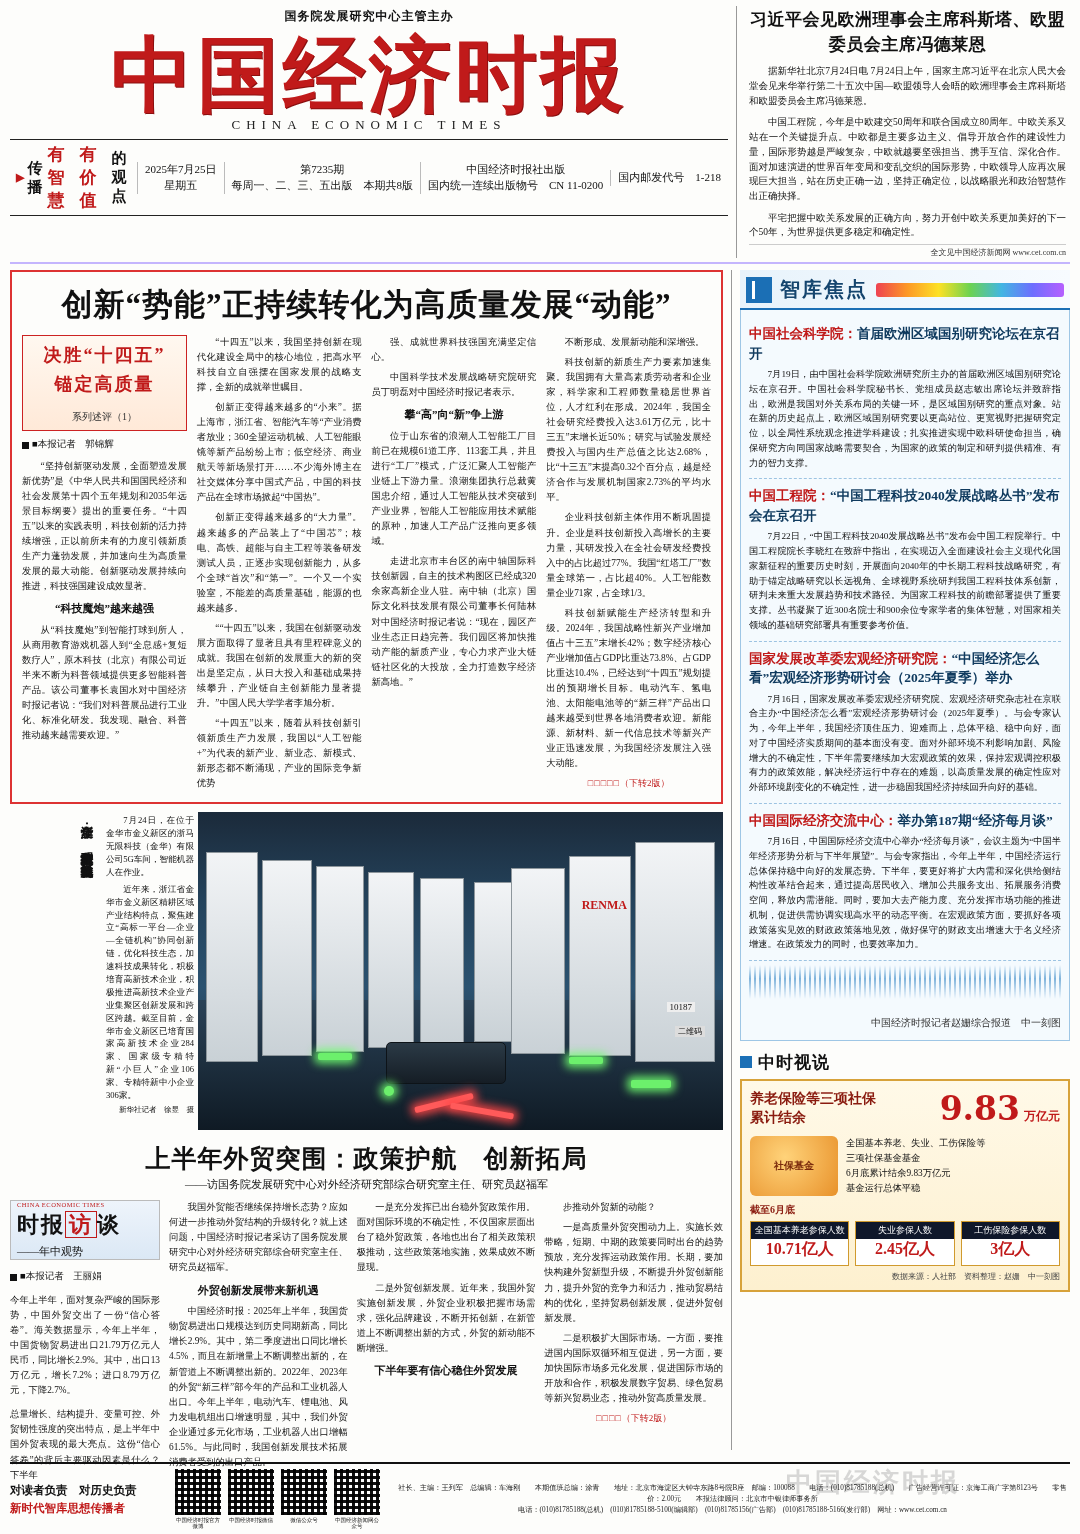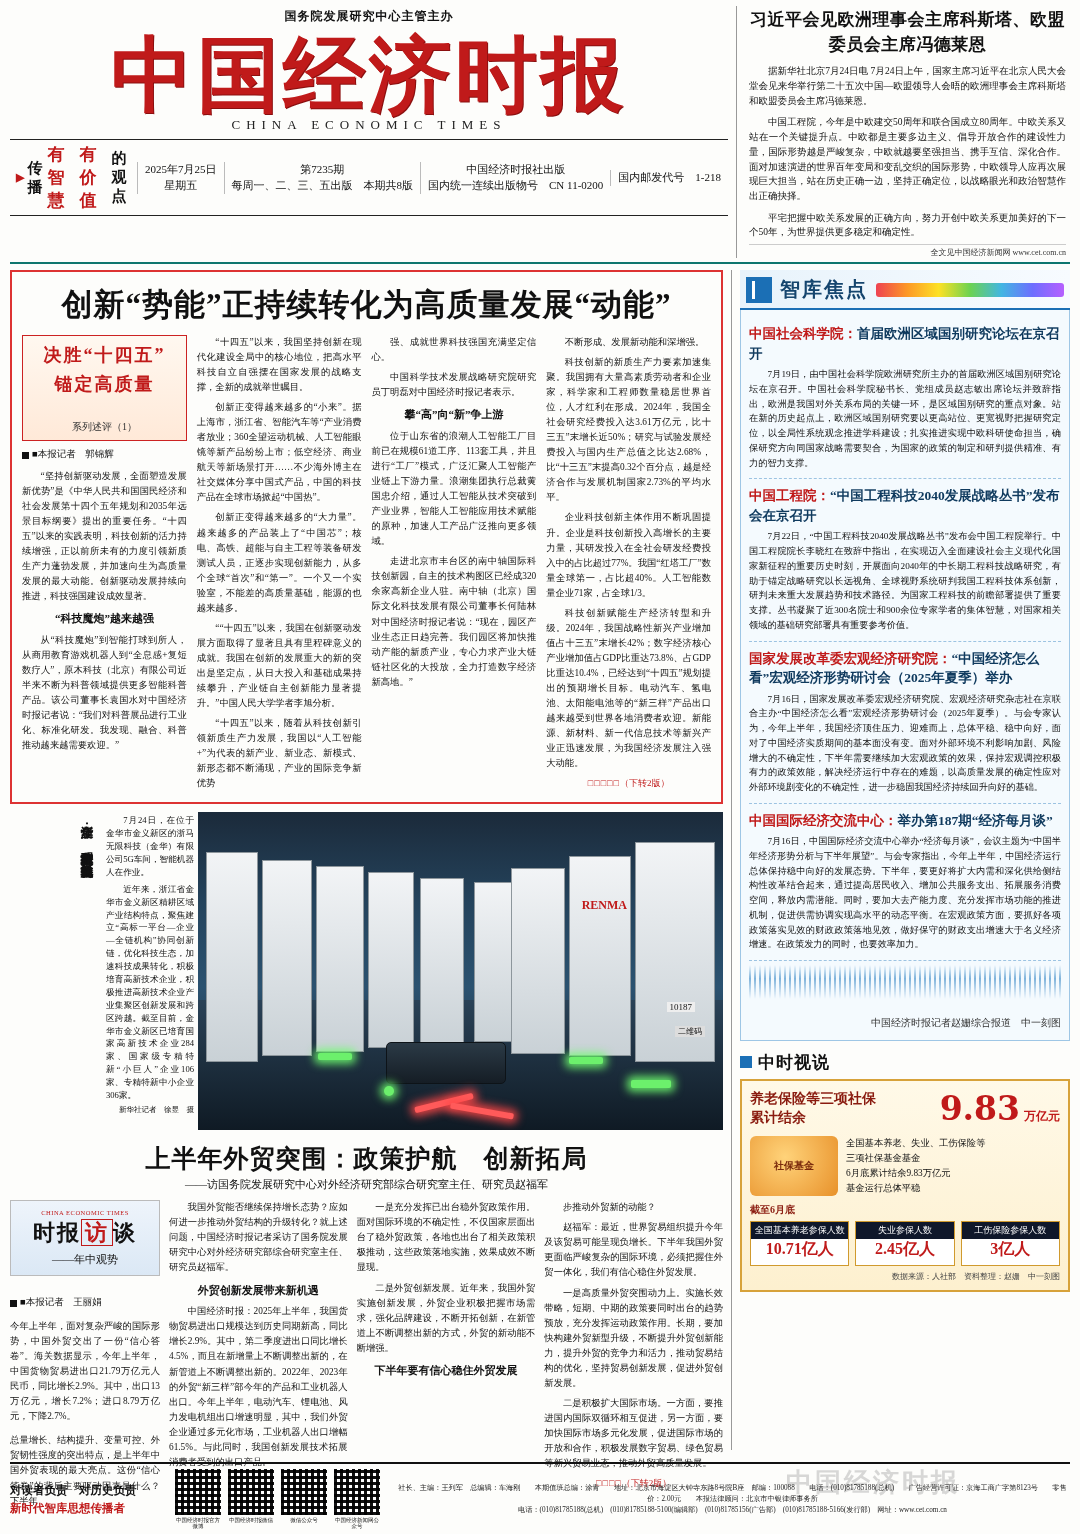--- a/index.html
+++ b/index.html
@@ -7,21 +7,21 @@
   body {
     width:1080px; height:1534px;
     background:#fdfdfb;
     font-family:"Liberation Serif", serif;
     color:#111;
     overflow:hidden;
   }
   .page { position:relative; width:1080px; height:1534px; padding:6px 10px; }
 
   
-  .masthead { display:flex; border-bottom:2px solid #0f766e; padding-bottom:4px; }
+  .masthead { display:flex; border-bottom:2px solid #c4b5fd; padding-bottom:4px; }
   .mast-left { width:718px; position:relative; }
   .mast-supervisor { text-align:center; font-size:12px; font-weight:bold; letter-spacing:1px; margin:2px 0 0; }
   .logo-title {
     text-align:center;
     font-family:"DejaVu Serif", serif;
     font-size:82px;
     font-weight:bold;
     color:#c01a1a;
     letter-spacing:4px;
     line-height:1.15;
@@ -55,21 +55,21 @@
   .lead-cols { display:flex; gap:10px; font-size:9.3px; line-height:1.62; text-align:justify;}
   .lead-cols .col { flex:1; }
   .lead-cols p { margin:0 0 5px; text-indent:2em; }
   .sub-h { font-weight:bold; font-size:11px; text-align:center; margin:6px 0 5px; text-indent:0 !important;}
   .badge-series {
     border:1px solid #c22; background:linear-gradient(#fff8f0,#ffe9d8);
     padding:5px 6px; margin-bottom:6px; text-align:center;
   }
   .badge-series .l1 { color:#c01a1a; font-size:18px; font-weight:bold; letter-spacing:2px;}
   .badge-series .l2 { color:#c01a1a; font-size:18px; font-weight:bold; letter-spacing:2px;}
-  .badge-series .l3 { font-size:10px; color:#333; margin-top:20px;}
+  .badge-series .l3 { font-size:10px; color:#333; margin-top:10px;}
   .byline { font-size:9.5px; margin:4px 0 6px; }
   .byline .sq { display:inline-block; width:7px; height:7px; background:#111; margin-right:3px; vertical-align:middle;}
   .jump { color:#c01a1a; font-size:9px; text-align:center; }
   .boxes { letter-spacing:1px; color:#c01a1a; }
 
   
   .photo-row { display:flex; margin-top:8px; }
   .photo-caption-left { width:92px; padding:4px 6px 0 2px; font-size:12.5px; line-height:1.5; writing-mode:vertical-rl; text-orientation:upright; height:300px; font-weight:bold;}
   .photo-sidetext { width:96px; font-size:8.6px; line-height:1.5; padding:2px 4px; text-align:justify;}
   .photo {
@@ -83,21 +83,21 @@
   .floor { position:absolute; left:0; right:0; bottom:0; height:130px; background:linear-gradient(#2a4257,#0f1a24);}
   .photo-credit { font-size:7.5px; text-align:right; padding-top:2px;}
 
   
   .interview-title { font-size:25px; font-weight:bold; text-align:center; margin:12px 0 2px; letter-spacing:1px;}
   .interview-sub { font-size:11px; text-align:center; margin-bottom:8px;}
   .iv-wrap { display:flex; gap:9px; margin-top:6px;}
   .iv-badge { width:150px; }
   .iv-logo {
     border:1px solid #bbb; background:linear-gradient(#eef4fb,#dbe8f5);
-    padding:8px 6px; text-align:center; margin-bottom:20px;
+    padding:0 6px; margin-bottom:10px;
   }
   .iv-logo .en { font-size:6.5px; color:#c01a1a; line-height:1.1; letter-spacing:.5px;}
   .iv-logo .cn { font-size:22px; font-weight:bold; letter-spacing:2px; margin-top:2px;}
   .iv-logo .cn .rd { color:#c01a1a; border:1px solid #c01a1a; padding:0 3px;}
   .iv-logo .sub { font-size:11px; margin-top:4px;}
   .iv-cols { flex:1; display:flex; gap:9px; font-size:9.3px; line-height:1.62; text-align:justify;}
   .iv-cols .col { flex:1; }
   .iv-cols p { margin:0 0 5px; text-indent:2em;}
 
   
@@ -300,21 +300,20 @@
               <div class="sub-h">外贸创新发展带来新机遇</div>
               <p>中国经济时报：2025年上半年，我国货物贸易进出口规模达到历史同期新高，同比增长2.9%。其中，第二季度进出口同比增长4.5%，而且在新增量上不断调整出新的，在新管道上不断调整出新的。2022年、2023年的外贸“新三样”部今年的产品和工业机器人出口。今年上半年，电动汽车、锂电池、风力发电机组出口增速明显，其中，我们外贸企业通过多元化市场，工业机器人出口增幅61.5%。与此同时，我国创新发展技术拓展消费者受到的出口产品。</p>
             </div>
             <div class="col">
               <p>一是充分发挥已出台稳外贸政策作用。面对国际环境的不确定性，不仅国家层面出台了稳外贸政策，各地也出台了相关政策积极推动，这些政策落地实施，效果成效不断显现。</p>
               <p>二是外贸创新发展。近年来，我国外贸实施创新发展，外贸企业积极把握市场需求，强化品牌建设，不断开拓创新，在新管道上不断调整出新的方式，外贸的新动能不断增强。</p>
               <div class="sub-h">下半年要有信心稳住外贸发展</div>
             </div>
             <div class="col">
               <p>步推动外贸新的动能？</p>
-              <p>赵福军：最近，世界贸易组织提升今年及该贸易可能呈现负增长。下半年我国外贸更面临严峻复杂的国际环境，必须把握住外贸一体化，我们有信心稳住外贸发展。</p>
               <p>一是高质量外贸突围动力上。实施长效带略，短期、中期的政策要同时出台的趋势预放，充分发挥运动政策作用。长期，要加快构建外贸新型升级，不断提升外贸创新能力，提升外贸的竞争力和活力，推动贸易结构的优化，坚持贸易创新发展，促进外贸创新发展。</p>
               <p>二是积极扩大国际市场。一方面，要推进国内国际双循环相互促进，另一方面，要加快国际市场多元化发展，促进国际市场的开放和合作，积极发展数字贸易、绿色贸易等新兴贸易业态，推动外贸高质量发展。</p>
               <div class="jump"><span class="boxes">□□□□</span><span>（下转2版）</span></div>
             </div>
           </div>
         </div>
       </div>
     </div>
 
     <div class="right-col">

